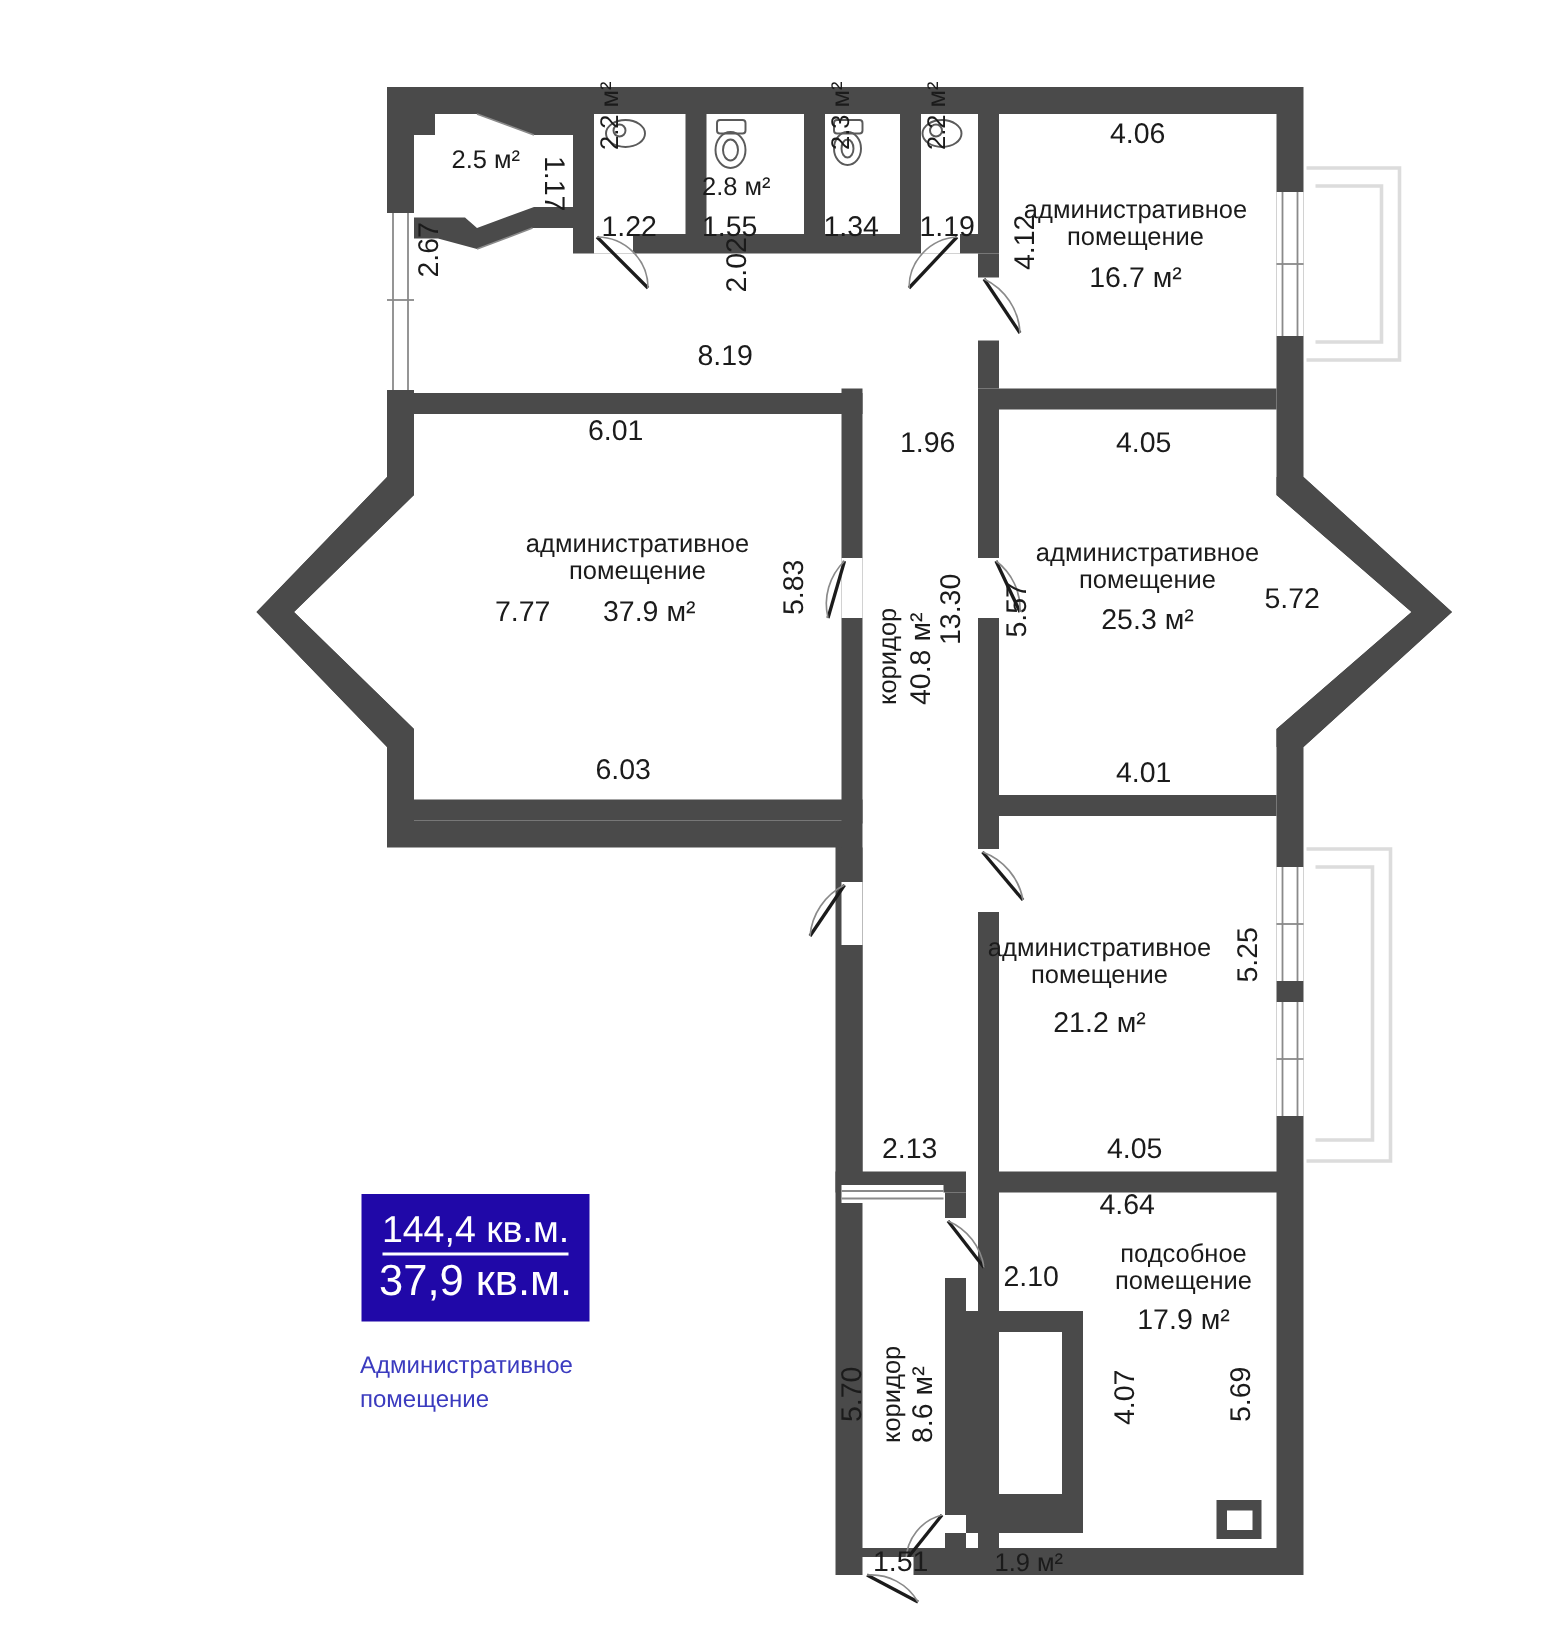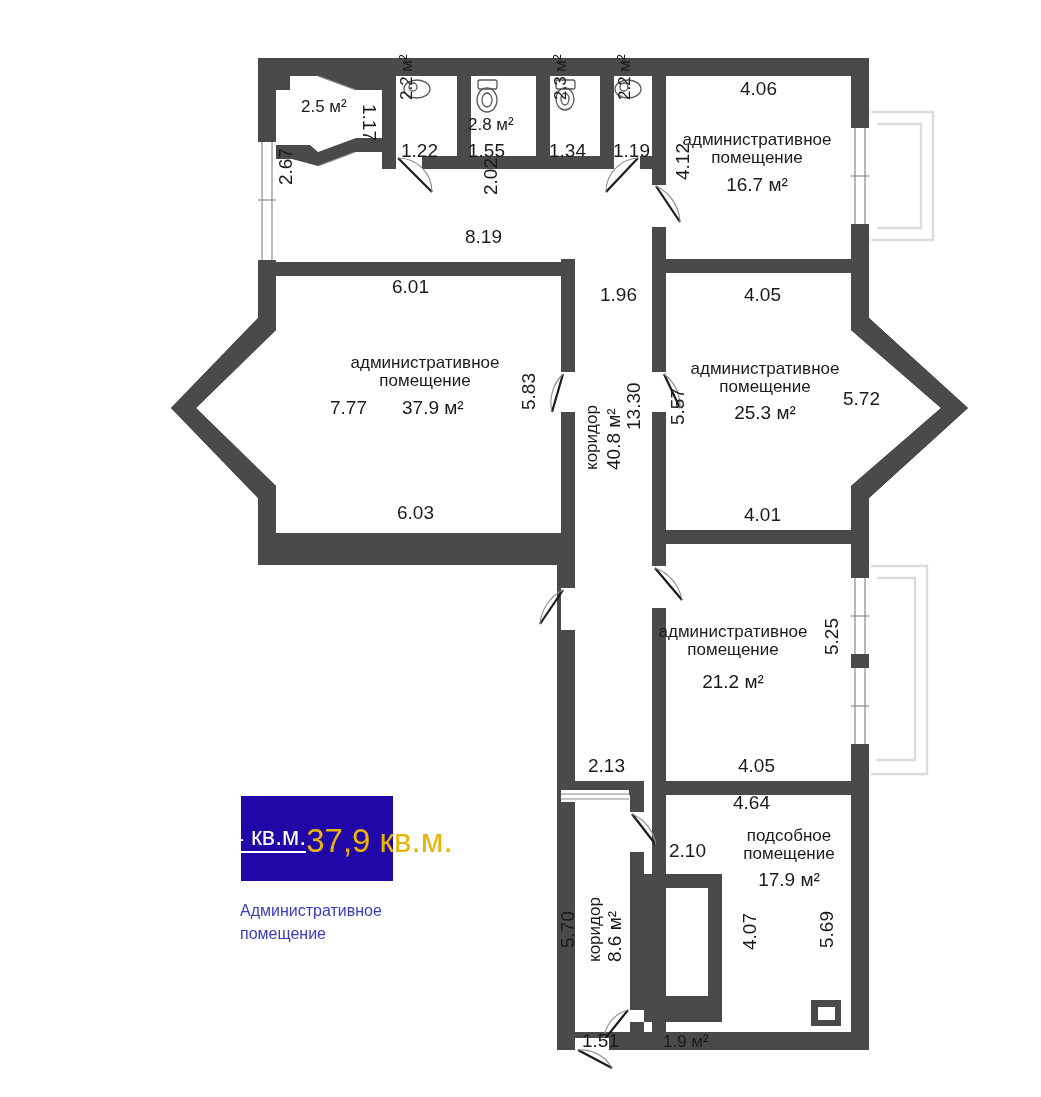--- a/index.html
+++ b/index.html
@@ -5,25 +5,25 @@
   html,body{margin:0;padding:0;background:#ffffff;}
   body{width:1041px;height:1097px;position:relative;overflow:hidden;
        font-family:"Liberation Sans","DejaVu Sans",sans-serif;}
   #plan-root{position:absolute;left:0;top:0;width:1041px;height:1097px;}
   svg#floorplan{display:block;width:1041px;height:1097px;}
   .dim-text{font-family:"Liberation Sans","DejaVu Sans",sans-serif;font-size:19px;fill:#1b1b1b;}
   .room-name{font-family:"Liberation Sans","DejaVu Sans",sans-serif;font-size:17px;fill:#1b1b1b;}
   .room-area{font-family:"Liberation Sans","DejaVu Sans",sans-serif;font-size:19px;fill:#1b1b1b;}
   .small-area{font-family:"Liberation Sans","DejaVu Sans",sans-serif;font-size:17px;fill:#1b1b1b;}
   .legend-box{position:absolute;left:241px;top:796px;width:152px;height:85px;
-      background:#2008a8;box-sizing:border-box;display:flex;
+      background:#2008a8;box-sizing:border-box;display:flex;flex-direction:column;
       align-items:center;justify-content:center;}
   .legend-top{color:#ffffff;font-size:25px;line-height:1;padding-bottom:2px;
       border-bottom:2px solid #ffffff;letter-spacing:0px;white-space:nowrap;}
-  .legend-bot{color:#eab308;font-size:33px;line-height:1;padding-top:3px;white-space:nowrap;text-align:right;}
+  .legend-bot{color:#ffffff;font-size:29px;line-height:1;padding-top:3px;white-space:nowrap;text-align:right;}
   .legend-caption{position:absolute;left:240px;top:899px;width:200px;color:#3b3bbf;
       font-size:16px;line-height:1.45;}
   .watermark{position:absolute;left:792px;top:1025px;font-size:62px;color:#d8d8d8;
       font-weight:bold;letter-spacing:-2px;user-select:none;}
 </style>
 </head>
 <body>
 
 <div id="plan-root">
 

